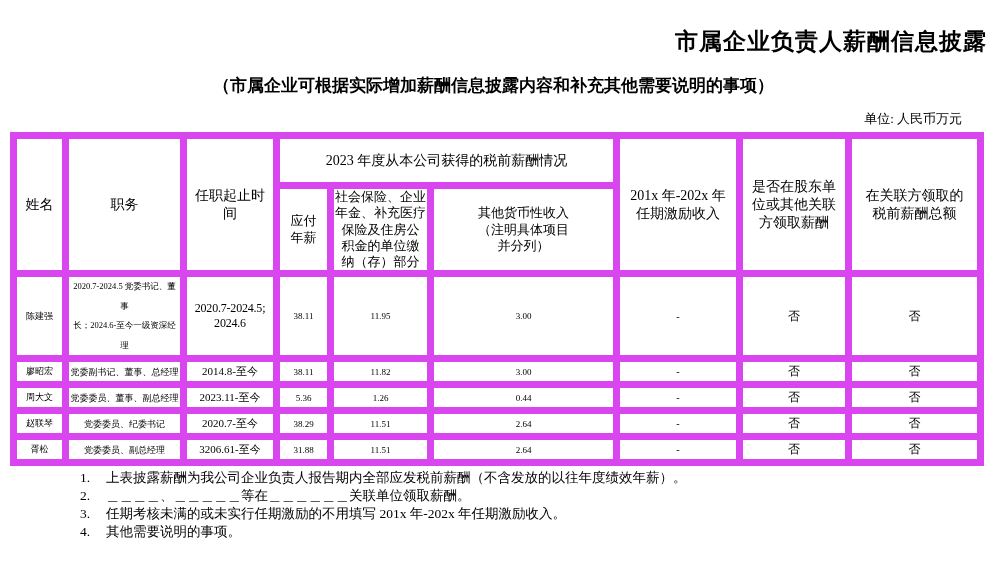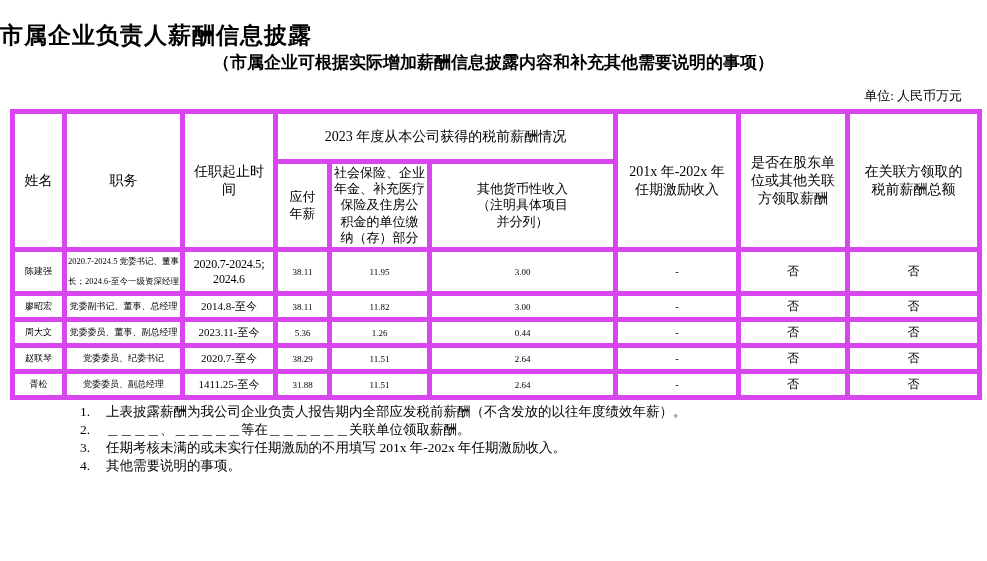--- a/index.html
+++ b/index.html
@@ -6,45 +6,46 @@
   body { background:#ffffff; }
   .page {
     position:relative;
     width:987px; height:561px;
     background:#ffffff;
     color:#000;
     font-family:"Liberation Serif","DejaVu Serif",serif;
     overflow:hidden;
   }
   .title {
-    padding-top:20px;
-    text-align:left;
+    padding-top:26px;
+    text-align:right;
     font-size:23px;
     font-weight:bold;
     letter-spacing:1px;
   }
   .subtitle {
+    margin-top:17px;
     text-align:center;
     font-size:17px;
     font-weight:bold;
   }
   .unit-line {
     margin-top:13px;
     text-align:right;
     padding-right:25px;
     font-size:13px;
   }
   table.salary {
     margin:4px 0 0 10px;
     width:967px;
     border-collapse:collapse;
     table-layout:fixed;
   }
   table.salary th, table.salary td {
-    border:5px solid #d946ef;
+    border:7px solid #d946ef;
     text-align:center;
     vertical-align:middle;
     overflow:hidden;
     font-weight:normal;
     padding:0;
   }
   .pre { white-space:pre-line; }
   thead tr.h1 th { height:50px; font-size:14px; }
   thead tr.h2 th { height:88px; font-size:13px; line-height:1.25;margin-top:20px; }
   th.big { font-size:14px; }
@@ -159,21 +160,21 @@
         <td class="num">38.29</td>
         <td class="num">11.51</td>
         <td class="num">2.64</td>
         <td class="dash">-</td>
         <td class="flag">否</td>
         <td class="flag">否</td>
       </tr>
       <tr class="rn">
         <td class="name">胥松</td>
         <td class="pos">党委委员、副总经理</td>
-        <td class="ten">1411.25-至今</td>
+        <td class="ten">3206.61-至今</td>
         <td class="num">31.88</td>
         <td class="num">11.51</td>
         <td class="num">2.64</td>
         <td class="dash">-</td>
         <td class="flag">否</td>
         <td class="flag">否</td>
       </tr>
     </tbody>
   </table>
 

